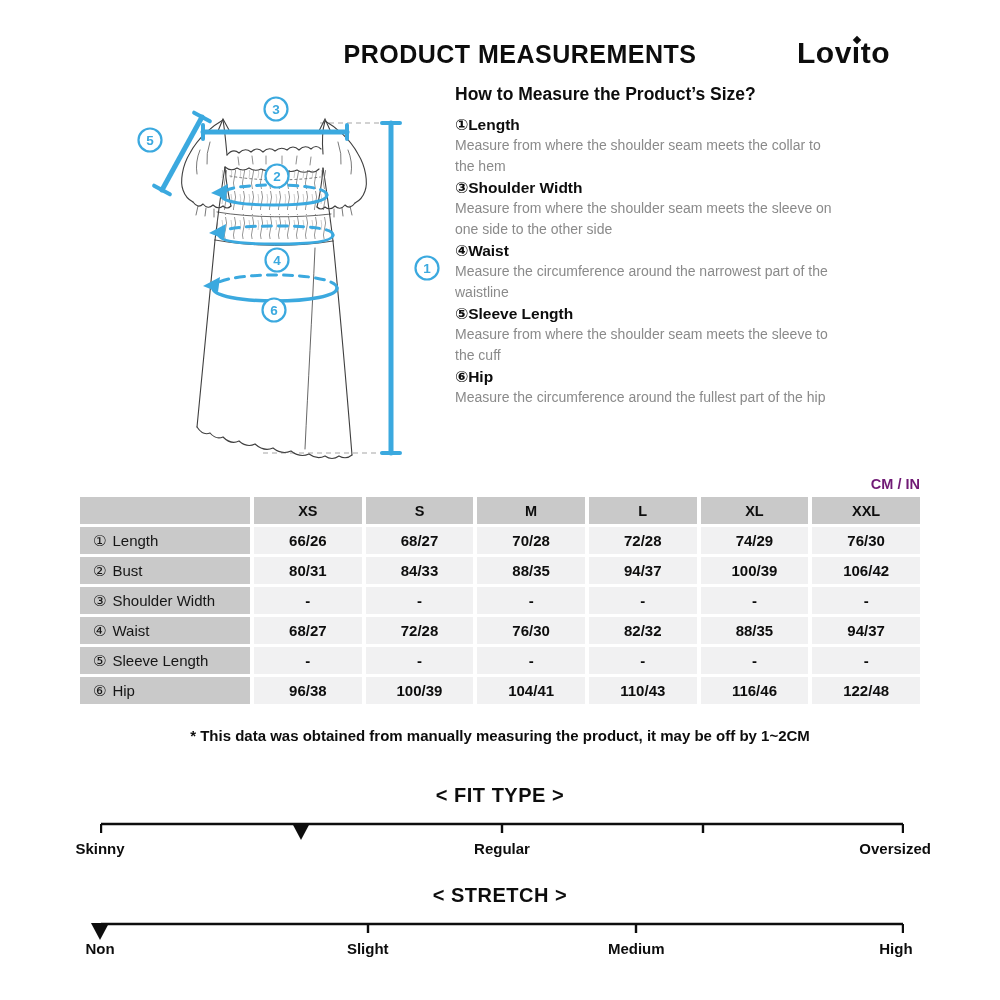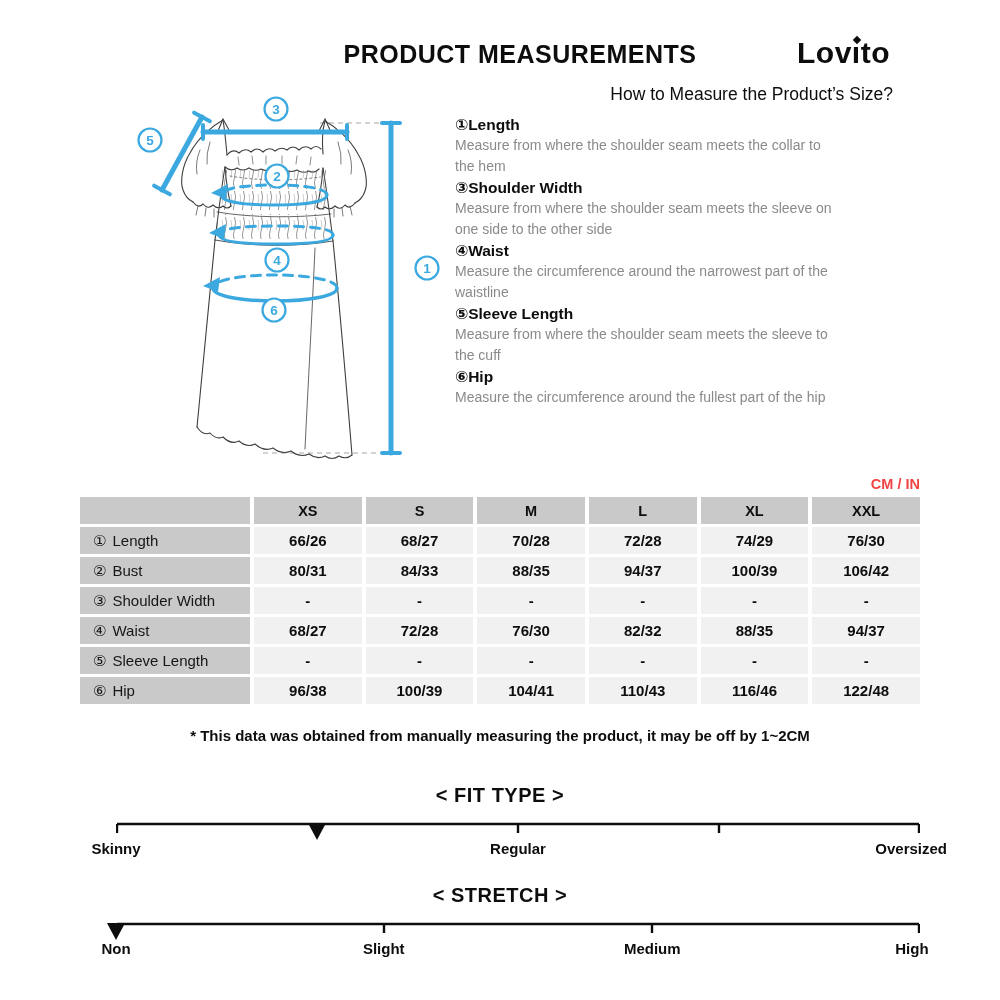--- a/index.html
+++ b/index.html
@@ -13,43 +13,43 @@
         letter-spacing:.5px;color:#0d0d0d;white-space:nowrap;}
   .logo .iwrap{position:relative;display:inline-block;}
   .logo .idot{position:absolute;left:2px;top:1px;width:6px;height:6px;background:#0d0d0d;
               transform:rotate(45deg);}
 
   
   .diagram{position:absolute;left:122px;top:86px;width:330px;height:385px;}
 
   
   .how{position:absolute;left:455px;top:84px;width:438px;}
-  .how h2{margin:0 0 9px 0;font-size:17.5px;font-weight:normal;color:#0d0d0d;text-align:right;}
+  .how h2{margin:0 0 9px 0;font-size:17.5px;font-weight:bold;color:#0d0d0d;}
   .how .item-title{font-size:15.5px;font-weight:bold;line-height:21px;color:#0d0d0d;}
   .how .item-desc{font-size:14px;line-height:21px;color:#8a8a8a;white-space:pre-line;}
 
   
-  .units{position:absolute;top:476px;right:80px;font-size:14.5px;font-weight:bold;color:#ef4444;}
+  .units{position:absolute;top:476px;right:80px;font-size:14.5px;font-weight:bold;color:#701a75;}
   table.meas{position:absolute;left:76px;top:494px;width:848px;
              border-collapse:separate;border-spacing:4px 3px;table-layout:fixed;}
   table.meas th,table.meas td{height:27px;padding:0;vertical-align:middle;}
   table.meas col.lab{width:170px;}
   .hd{background:#c9c9c9;font-size:14.5px;font-weight:bold;text-align:center;color:#0d0d0d;}
   .lab-cell{background:#c9c9c9;font-size:15px;font-weight:normal;text-align:left;
             padding-left:13px !important;color:#161616;white-space:nowrap;margin-left:12px;}
   .lab-cell .cnum{margin-right:6px;font-size:15px;}
   .val{background:#f1f1f2;font-size:15px;font-weight:bold;text-align:center;color:#0d0d0d;}
 
   .footnote{position:absolute;left:0;top:727px;width:1000px;text-align:center;
             font-size:15px;font-weight:bold;color:#0d0d0d;}
 
   
   .scale-head{position:absolute;left:0;width:1000px;text-align:center;
               font-size:20px;font-weight:bold;letter-spacing:.5px;color:#0d0d0d;}
-  .scale-track{position:absolute;left:116px;width:804px;height:60px;text-align:center;}
+  .scale-track{position:absolute;left:100px;width:804px;height:60px;text-align:center;}
   .scale-track svg{position:absolute;left:0;top:0;}
   .marker{position:absolute;top:13px;width:0;height:0;transform:translateX(-50%);
           border-left:9px solid transparent;border-right:9px solid transparent;
           border-top:17px solid #0d0d0d;}
   .scale-lab{position:absolute;top:30px;transform:translateX(-50%);
              font-size:15px;font-weight:bold;white-space:nowrap;color:#0d0d0d;}
 </style>
 </head>
 <body>
 

